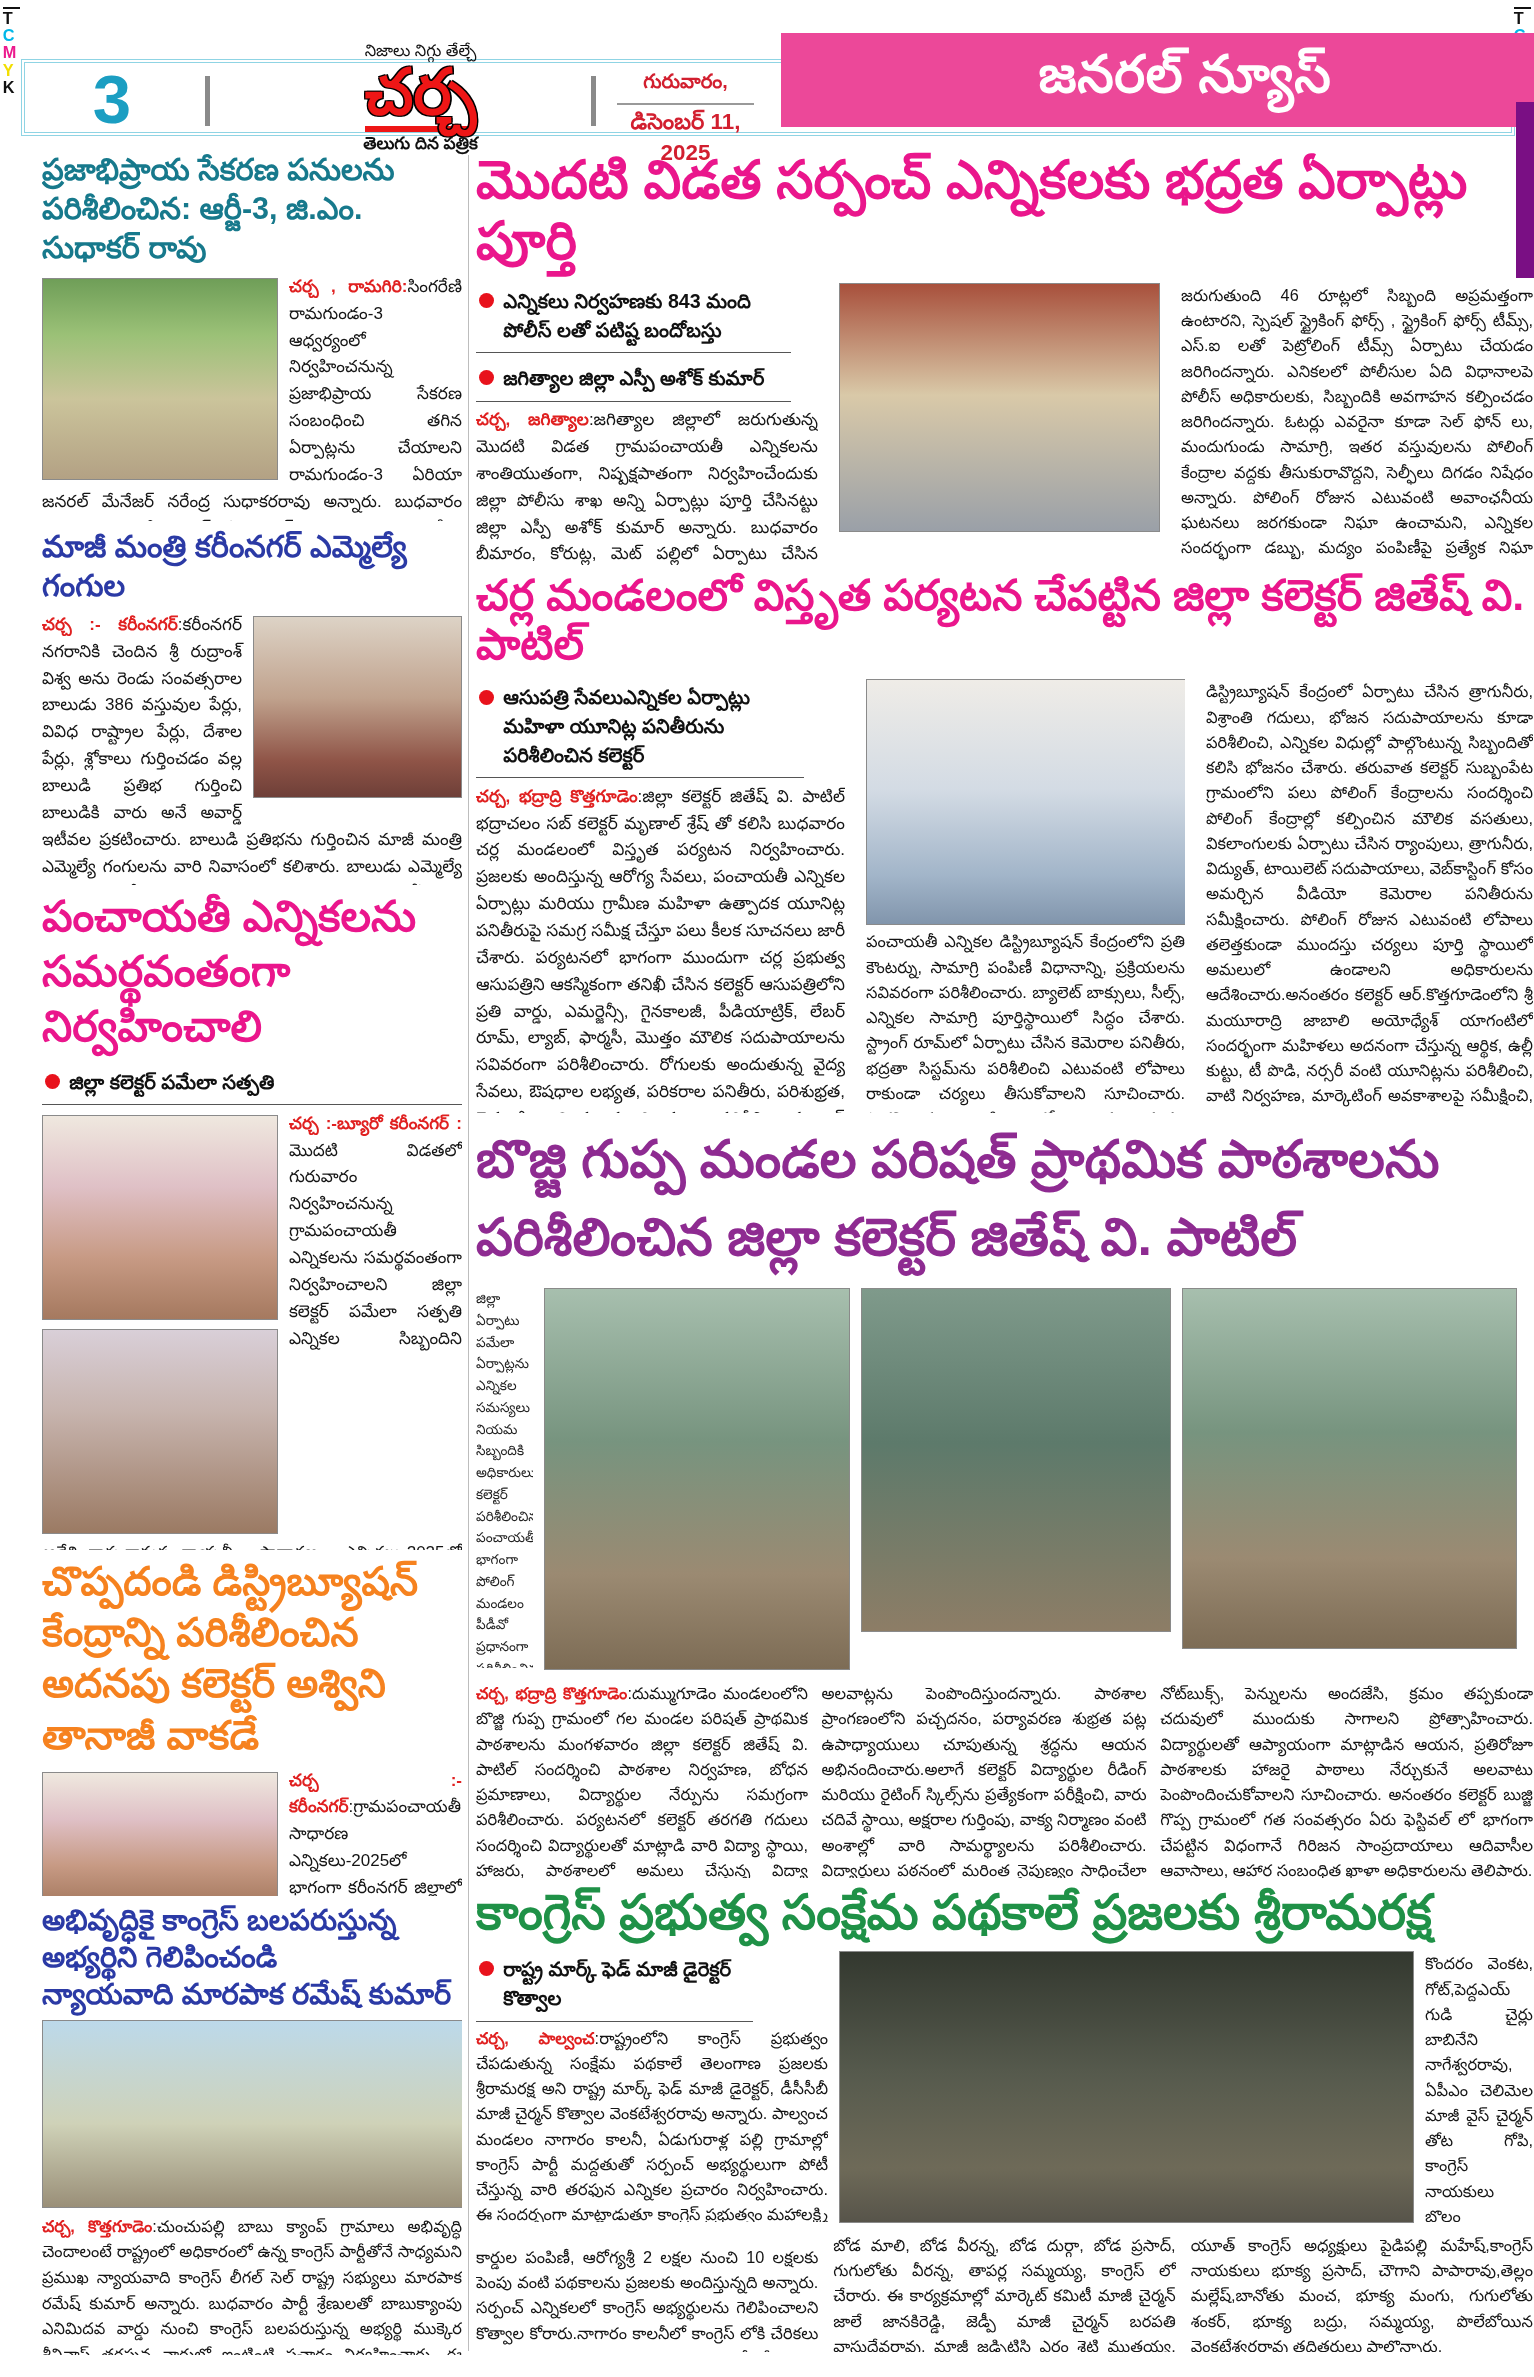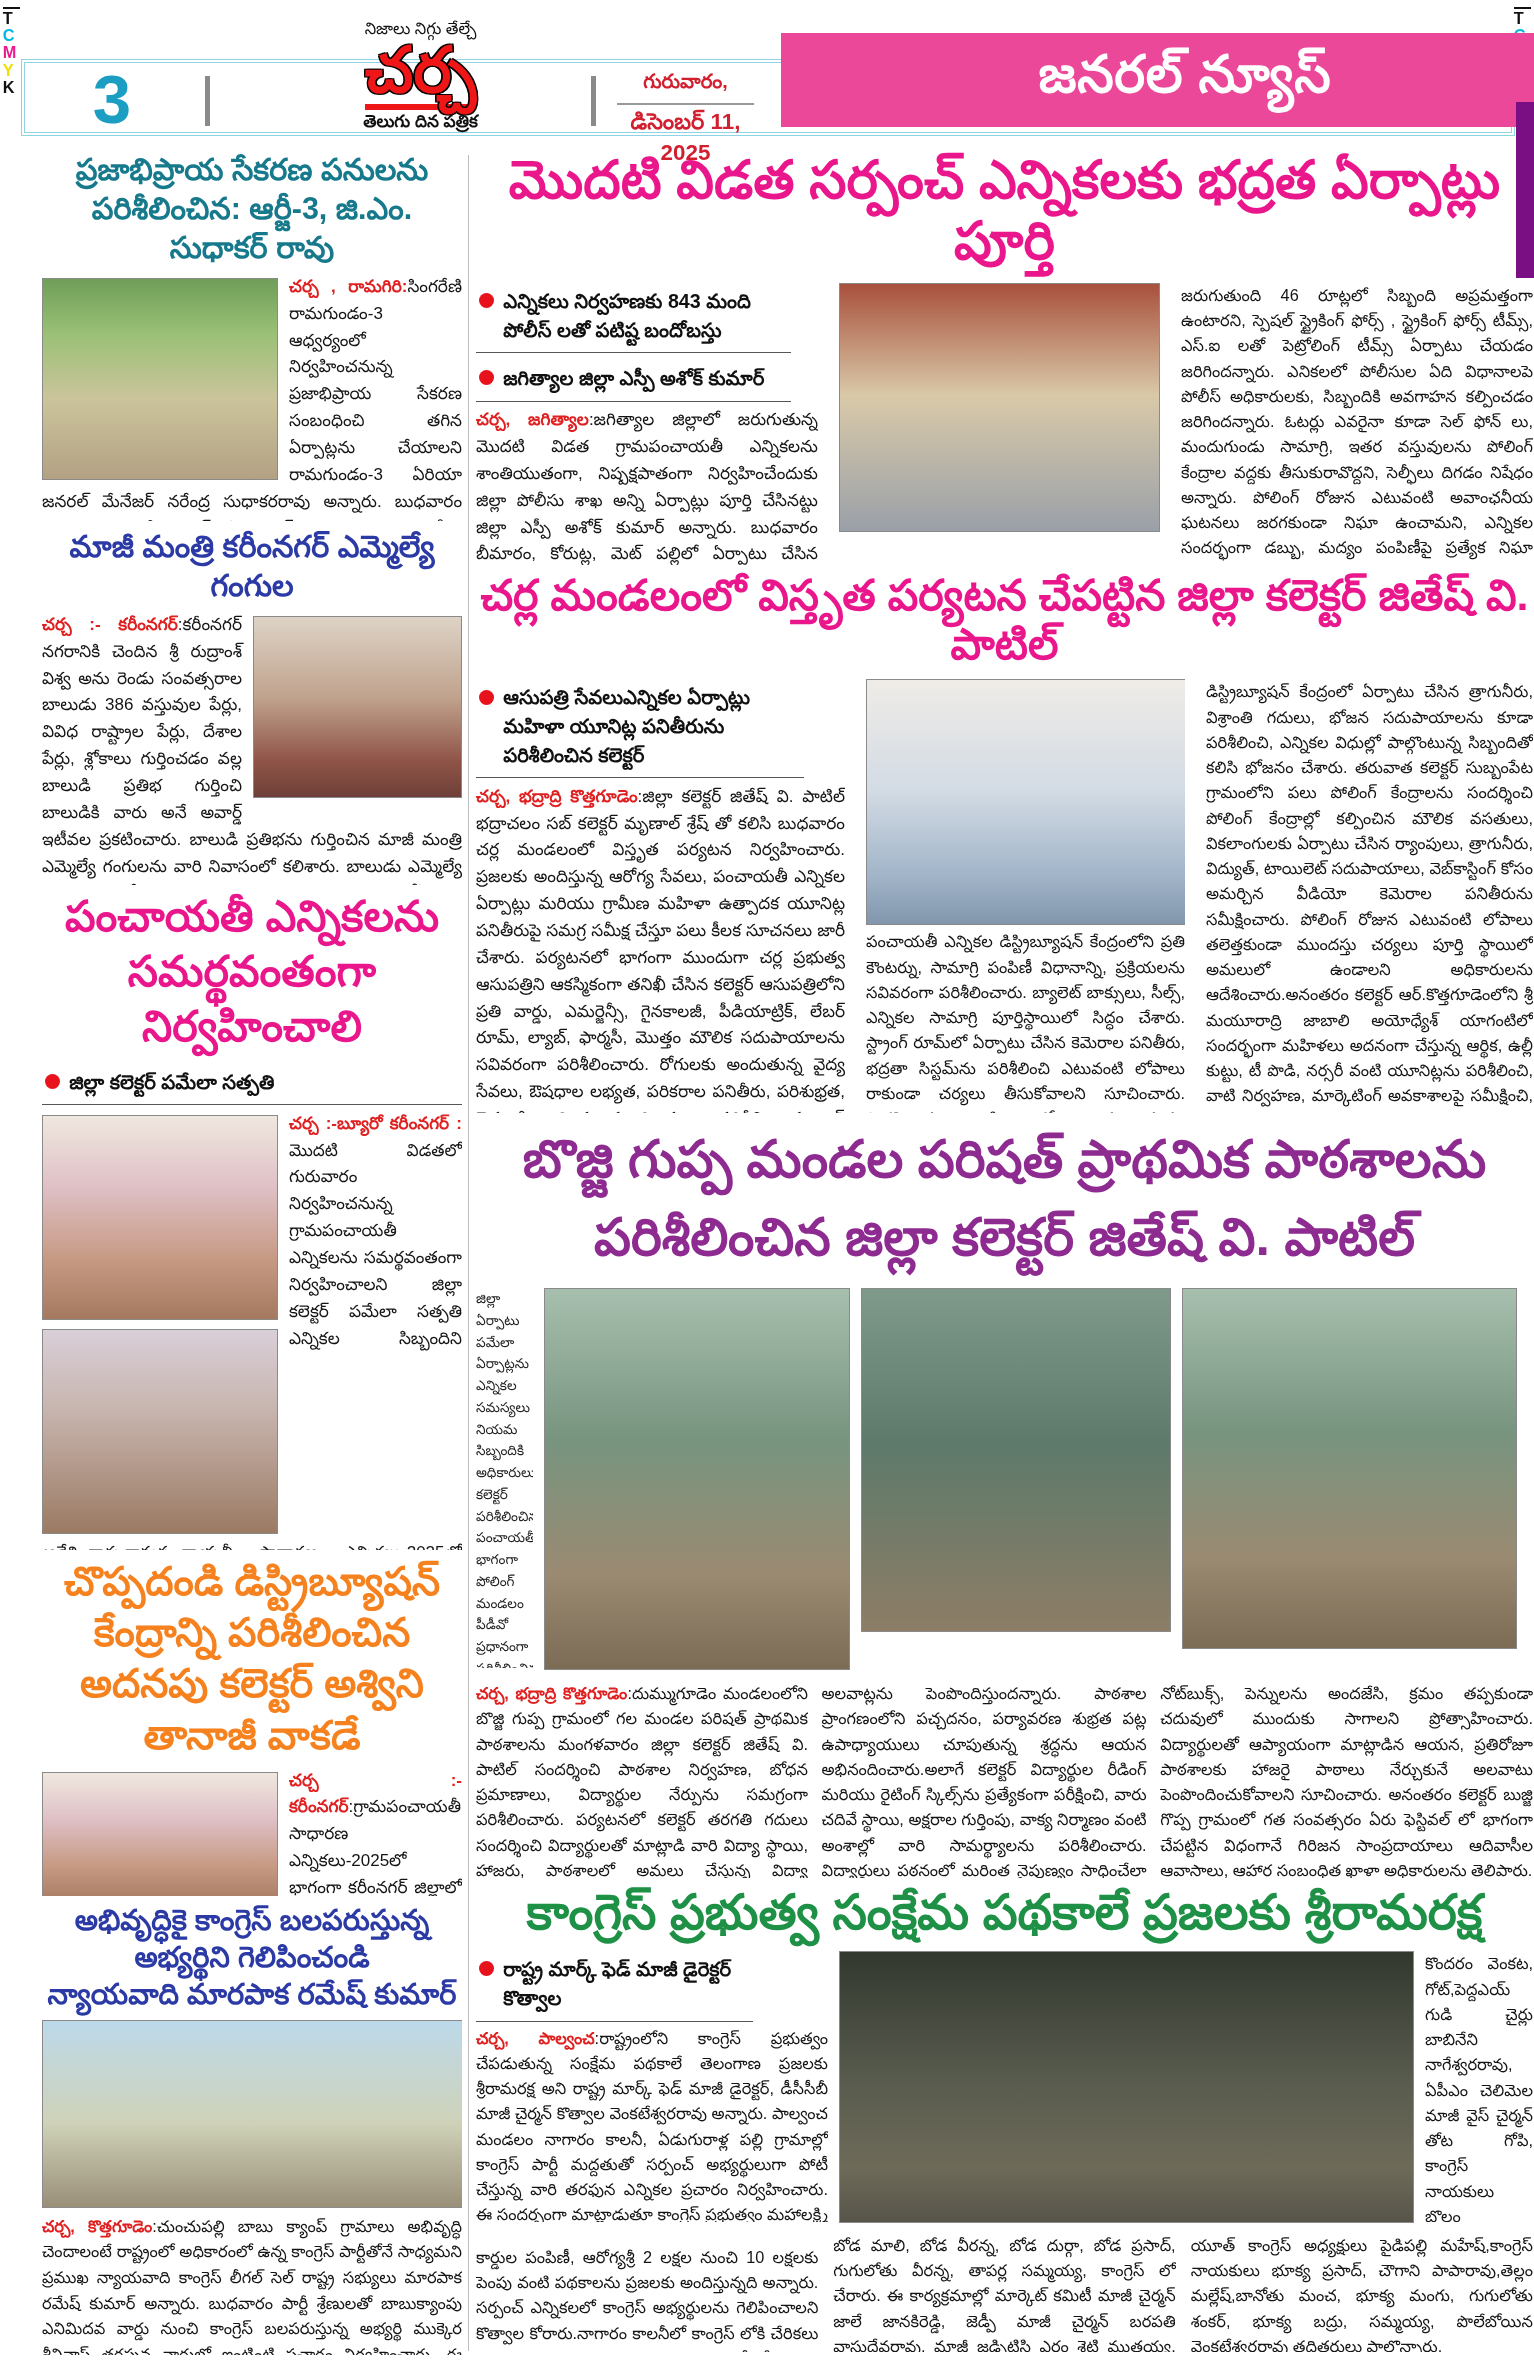--- a/index.html
+++ b/index.html
@@ -16,36 +16,36 @@
   .rm-m{color:#ec1a8d;}
   .rm-y{color:#f2de00;}
   .rm-bar{width:17.6px;height:2px;background:#111;margin:1.4px 0;}
 
   
   .h-frame{left:24.4px;top:62px;width:1486px;height:69px;border:1.4px solid #8fd4e4;outline:0.7px solid #8fd4e4;outline-offset:2.7px;}
   .page-num{left:61px;top:65px;width:102px;font-size:69px;font-weight:bold;color:#1b9ec2;text-align:center;line-height:1;}
   .vbar{width:5.4px;height:50px;background:#8a8a8a;top:76px;}
   .vbar.v1{left:205px;}
   .vbar.v2{left:591px;}
-  .masthead{left:258px;top:20px;width:325px;text-align:center;line-height:1;}
+  .masthead{left:258px;top:42px;width:325px;text-align:center;line-height:1;}
   .mh-tag-top{font-size:16.3px;color:#111;margin-bottom:1.4px;}
   .mh-title{font-size:64px;font-weight:900;color:#ee1616;display:inline-block;padding-bottom:2.7px;border-bottom:6.1px solid #ee1616;
             text-shadow:1.4px 1.4px 0 #000,-1.4px -1.4px 0 #000,1.4px -1.4px 0 #000,-1.4px 1.4px 0 #000;}
   .mh-tag-bottom{font-size:17px;color:#111;margin-top:2.7px;font-weight:bold;}
   .date-block{left:605px;top:70px;width:161px;text-align:center;color:#d21f2f;font-weight:bold;}
   .date-l1{font-size:19.7px;}
   .date-hr{height:2px;background:#999;margin:4.7px 12.2px;}
   .date-l2{font-size:22.4px;}
   .banner{left:781px;top:33px;width:808px;height:94px;background:#ec4899;color:#fff;display:flex;align-items:center;justify-content:center;
           font-size:52px;font-weight:900;letter-spacing:0.7px;}
   .edge-strip{right:0;top:102px;width:17.6px;height:176px;background:#7a0f84;}
 
   
   .art{position:absolute;overflow:hidden;}
-  .hl{font-weight:900;text-align:center;line-height:1.28;}
+  .hl{font-weight:900;text-align:left;line-height:1.28;}
   .hl-teal{color:#17798c;font-size:30.5px;}
   .hl-blue{color:#2b3aa5;font-size:30.5px;}
   .hl-pink-s{color:#ea168c;font-size:43px;}
   .hl-orange{color:#f6821f;font-size:40px;}
   .hl-pink-xl{color:#ea168c;font-size:53px;line-height:1.15;}
   .hl-pink-l{color:#ea168c;font-size:43px;line-height:1.15;}
   .hl-purple-xl{color:#8e2b91;font-size:52px;line-height:1.5;}
   .hl-green-xl{color:#1f9147;font-size:49px;line-height:1.2;}
 
   p.body{font-size:17px;line-height:1.58;text-align:justify;margin:5.4px 0 0 0;}

